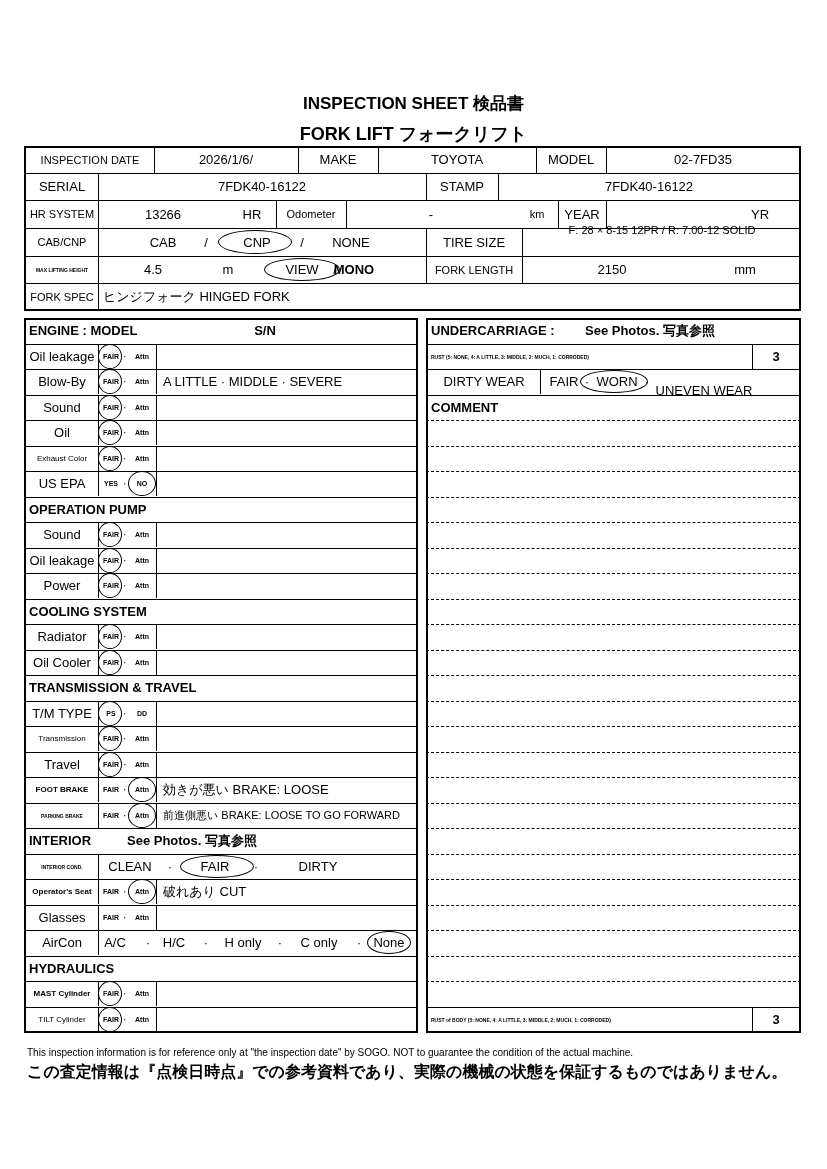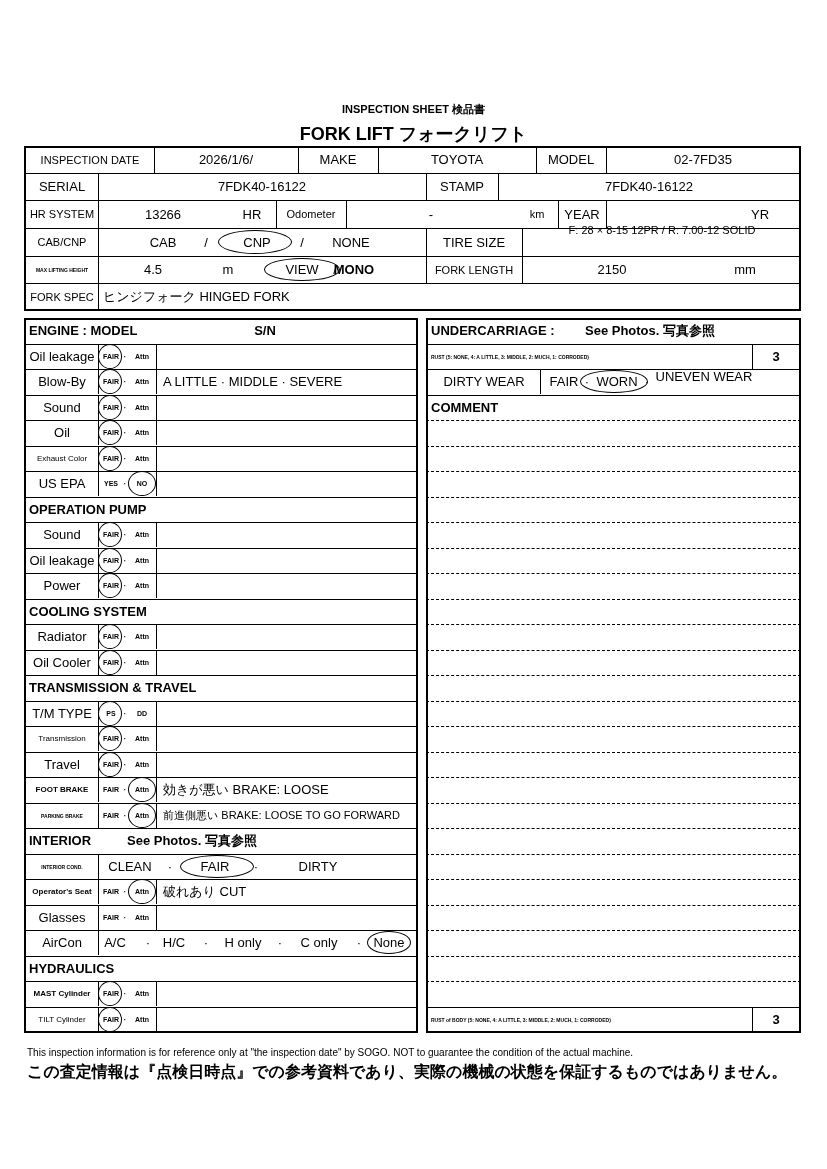--- a/index.html
+++ b/index.html
@@ -1,18 +1,18 @@
 <!DOCTYPE html>
 <html><head>
 <meta charset="utf-8">
 <style>
   html,body{margin:0;padding:0;background:#fff;}
   body{width:827px;height:1169px;position:relative;font-family:"Liberation Sans","DejaVu Sans",sans-serif;color:#000;overflow:hidden;}
   .title{position:absolute;left:0;width:827px;text-align:center;font-weight:bold;}
-  .t1{top:102px;font-size:11px;}
+  .t1{top:92px;font-size:17px;}
   .t2{top:122px;font-size:18px;}
   .box{position:absolute;border:2.5px solid #000;box-sizing:border-box;}
   .cell{position:absolute;box-sizing:border-box;display:flex;align-items:center;justify-content:center;white-space:nowrap;font-size:13px;}
   .hl{position:absolute;height:0;border-top:1.5px solid #000;}
   .vl{position:absolute;width:0;border-left:1.5px solid #000;}
   .dash{position:absolute;height:0;border-top:1.5px dashed #000;}
   .b{font-weight:bold;}
   .sm{font-size:11px;}
   .xs{font-size:8px;}
   .xxs{font-size:5px;font-weight:bold;}
@@ -310,21 +310,21 @@
 <div class="vl" style="left:752px;top:344px;height:25px;"></div>
 <div class="cell xxs left" style="left:428px;top:344px;width:324px;height:25px;">RUST (5: NONE, 4: A LITTLE, 3: MIDDLE, 2: MUCH, 1: CORRODED)</div>
 <div class="cell b" style="left:752px;top:344px;width:48px;height:25px;">3</div>
 <div class="hl" style="left:426px;top:369px;width:375px;"></div>
 <div class="vl" style="left:540px;top:369px;height:25px;"></div>
 <div class="cell " style="left:428px;top:369px;width:112px;height:25px;">DIRTY WEAR</div>
 <div class="cell " style="left:546px;top:369px;width:36px;height:25px;">FAIR</div>
 <div class="cell " style="left:580px;top:369px;width:14px;height:25px;">·</div>
 <div class="cell " style="left:594px;top:369px;width:46px;height:25px;">WORN</div>
 <div class="cell " style="left:640px;top:369px;width:14px;height:25px;">·</div>
-<div class="cell " style="left:654px;top:369px;width:100px;height:14px;text-align:center;">UNEVEN WEAR</div>
+<div class="cell " style="left:654px;top:383px;width:100px;height:14px;text-align:center;">UNEVEN WEAR</div>
 <div class="oval" style="left:580px;top:370px;width:68px;height:23px;"></div>
 <div class="hl" style="left:426px;top:395px;width:375px;"></div>
 <div class="cell b left" style="left:428px;top:395px;width:200px;height:25px;">COMMENT</div>
 <div class="dash" style="left:426px;top:420px;width:375px;"></div>
 <div class="dash" style="left:426px;top:446px;width:375px;"></div>
 <div class="dash" style="left:426px;top:471px;width:375px;"></div>
 <div class="dash" style="left:426px;top:497px;width:375px;"></div>
 <div class="dash" style="left:426px;top:522px;width:375px;"></div>
 <div class="dash" style="left:426px;top:548px;width:375px;"></div>
 <div class="dash" style="left:426px;top:573px;width:375px;"></div>

